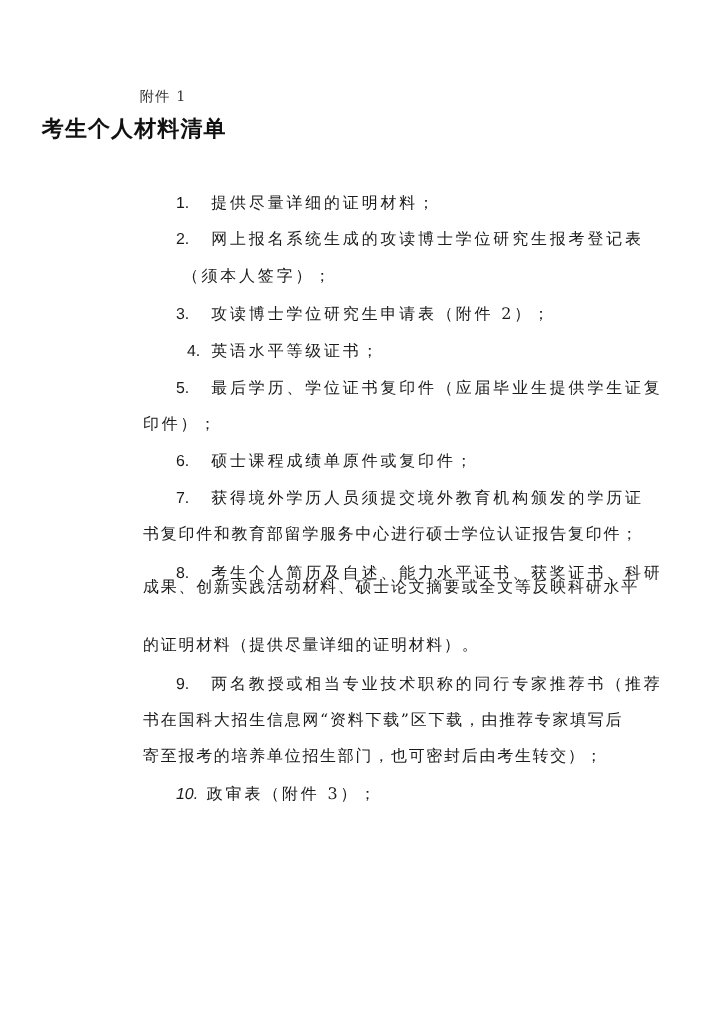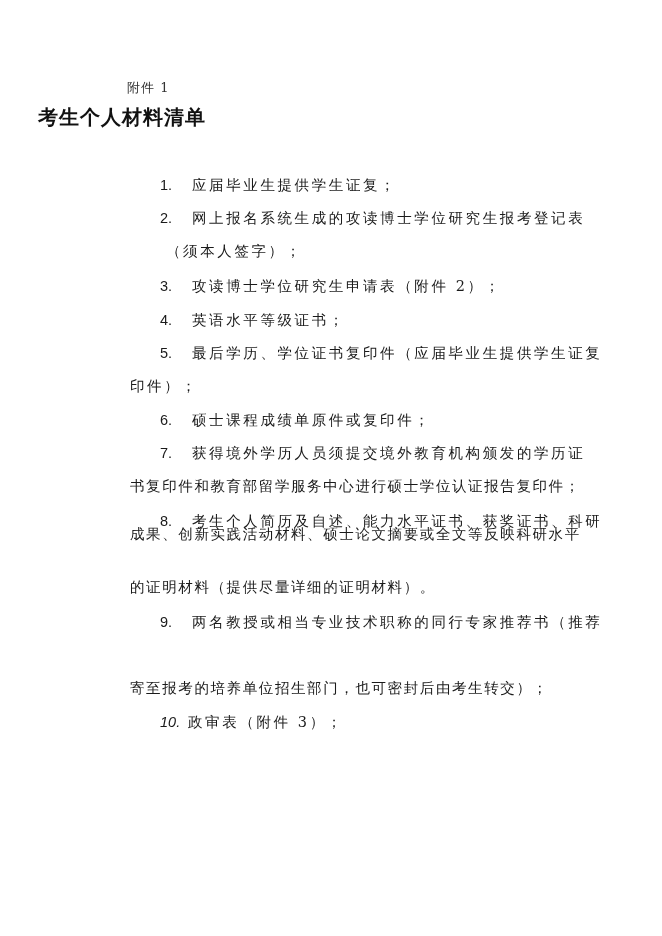--- a/index.html
+++ b/index.html
@@ -61,33 +61,33 @@
     .num.wide { width: 28px; font-style: italic; }
   </style>
 </head>
 <body>
 
 <div class="page">
   <div class="attachment-label">附件 1</div>
   <div class="doc-title">考生个人材料清单</div>
 
   <div class="line" style="left:130px; top:175px;">
-    <span class="num">1.</span><span>应届毕业生提供学生证复；</span>
+    <span class="num">1.</span><span>提供尽量详细的证明材料；</span>
   </div>
 
   <div class="line" style="left:130px; top:208px;">
     <span class="num">2.</span><span>网上报名系统生成的攻读博士学位研究生报考登记表</span>
   </div>
   <div class="line" style="left:130px; top:241px;margin-left:36px;">（须本人签字）；</div>
 
   <div class="line" style="left:130px; top:276px;">
     <span class="num">3.</span><span>攻读博士学位研究生申请表（附件 2）；</span>
   </div>
 
-  <div class="line" style="left:130px; top:310px;">
+  <div class="line" style="left:130px; top:310px;text-align:center;">
     <span class="num">4.</span><span>英语水平等级证书；</span>
   </div>
 
   <div class="line" style="left:130px; top:343px;">
     <span class="num">5.</span><span>最后学历、学位证书复印件（应届毕业生提供学生证复</span>
   </div>
   <div class="line" style="left:130px; top:376px;">印件）；</div>
 
   <div class="line" style="left:130px; top:410px;">
     <span class="num">6.</span><span>硕士课程成绩单原件或复印件；</span>
@@ -100,19 +100,20 @@
 
   <div class="line" style="left:130px; top:511px;">
     <span class="num">8.</span><span>考生个人简历及自述、能力水平证书、获奖证书、科研</span>
   </div>
   <div class="line" style="left:130px; top:524px; letter-spacing:1.6px;">成果、创新实践活动材料、硕士论文摘要或全文等反映科研水平</div>
   <div class="line" style="left:130px; top:577px; letter-spacing:1.6px;">的证明材料（提供尽量详细的证明材料）。</div>
 
   <div class="line" style="left:130px; top:612px;">
     <span class="num">9.</span><span>两名教授或相当专业技术职称的同行专家推荐书（推荐</span>
   </div>
+  <div class="line" style="left:130px; top:645px; letter-spacing:1.6px;">书在国科大招生信息网“资料下载”区下载，由推荐专家填写后</div>
   <div class="line" style="left:130px; top:678px; letter-spacing:1.6px;">寄至报考的培养单位招生部门，也可密封后由考生转交）；</div>
 
   <div class="line" style="left:130px; top:712px;">
     <span class="num wide">10.</span><span>政审表（附件 3）；</span>
   </div>
 
 </div>
 
 </body></html>

